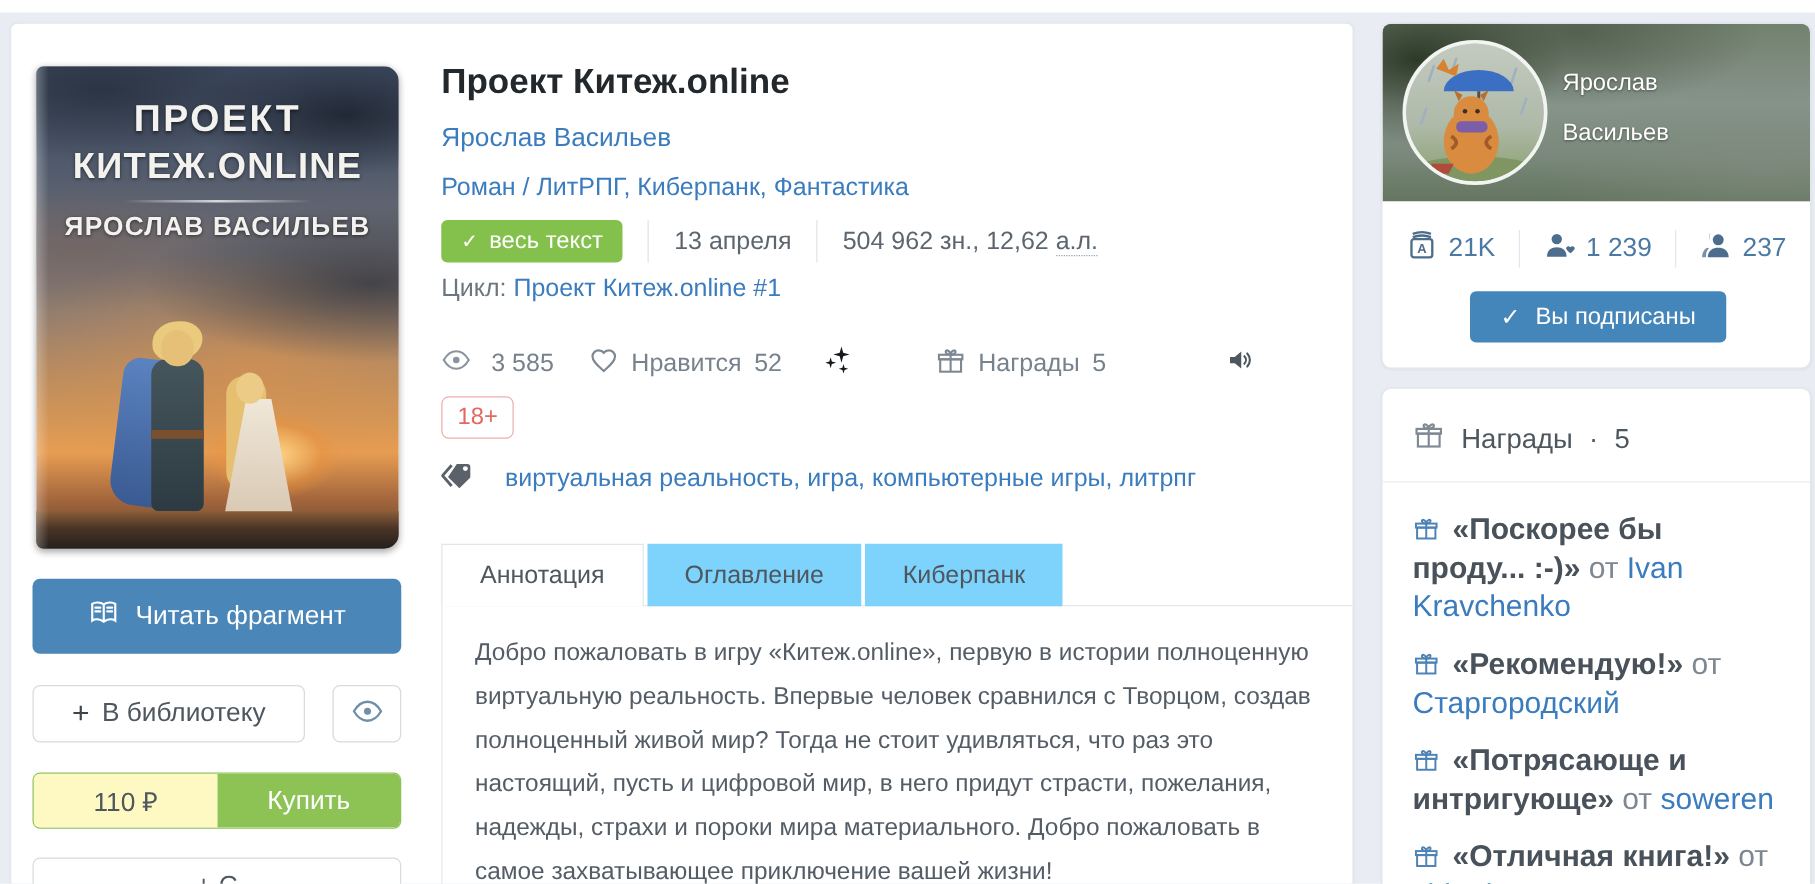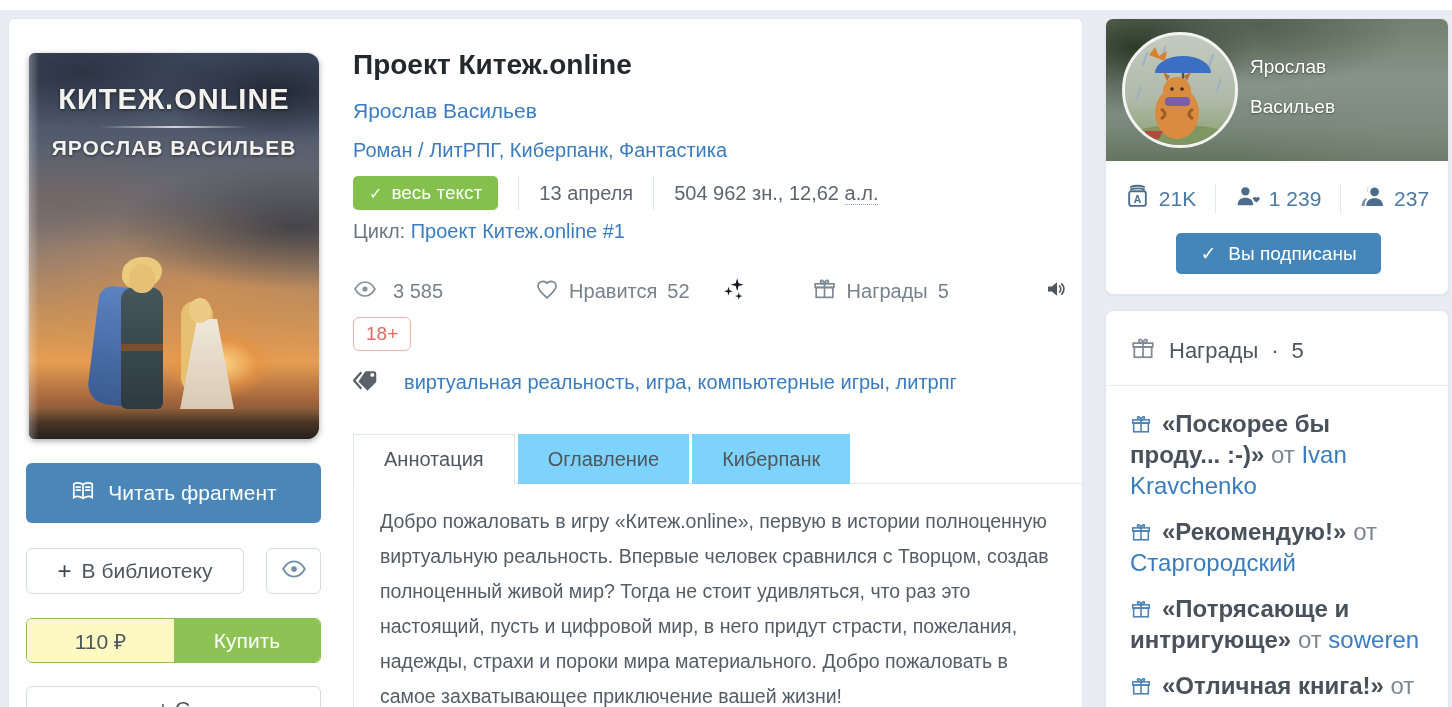--- a/index.html
+++ b/index.html
@@ -79,21 +79,21 @@
     height:34px; padding:0 16px; display:flex; align-items:center; gap:9px; }
   .badge-full .chk { font-size:16px; }
   .meta-sep { width:1px; height:34px; background:#dfe4ea; margin:0 20px; }
   .meta-date, .meta-size { font-size:20px; color:#5d666f; }
   .meta-size .al { border-bottom:1px dotted #9aa3ac; }
   .cycle-row { font-size:20px; color:#6d767f; margin-bottom:33px; }
   .cycle-row a { color:#3a7cbe; }
   .stats-row { display:flex; align-items:center; margin-bottom:11px; height:30px; }
   .stat { display:flex; align-items:center; gap:10px; color:#77828c; font-size:20px; }
   .stat svg { flex:none; }
-  .st-views { margin-right:92px;gap:16px; }
+  .st-views { margin-right:28px;gap:16px; }
   .st-likes { margin-right:32px; cursor:pointer; }
   .st-spark { margin-right:64px; cursor:pointer; }
   .st-awards { margin-right:96px; cursor:pointer; }
   .age-badge { display:inline-block; border:1px solid #f0b0ac; color:#e06a62; font-size:19px;
     border-radius:6px; padding:5px 12px; margin-bottom:16px; }
   .tags-row { display:flex; align-items:center; gap:24px; margin-bottom:36px; }
   .tags-row .links { font-size:20px; color:#3a7cbe; }
 
   .tabs { display:flex; gap:3px; }
   .tab { height:50px; padding:0 30px; font-size:20px; color:#4e565e; background:#7dd3fc;
@@ -147,20 +147,21 @@
       <div class="fig man-cape"></div>
       <div class="fig man-body"></div>
       <div class="fig man-belt"></div>
       <div class="fig man-hair"></div>
       <div class="fig man-head"></div>
       <div class="fig woman-hair"></div>
       <div class="fig woman-dress"></div>
       <div class="fig woman-head"></div>
       <div class="cover-sea"></div>
       <div class="cover-title">
+        <div class="l1">ПРОЕКТ</div>
         <div class="l2">КИТЕЖ.ONLINE</div>
         <div class="cover-rule"></div>
         <div class="l3">ЯРОСЛАВ ВАСИЛЬЕВ</div>
       </div>
     </div>
     <div class="cover-spine"></div>
   </div>
 
   <div class="btn-read">
     <span class="ic">

